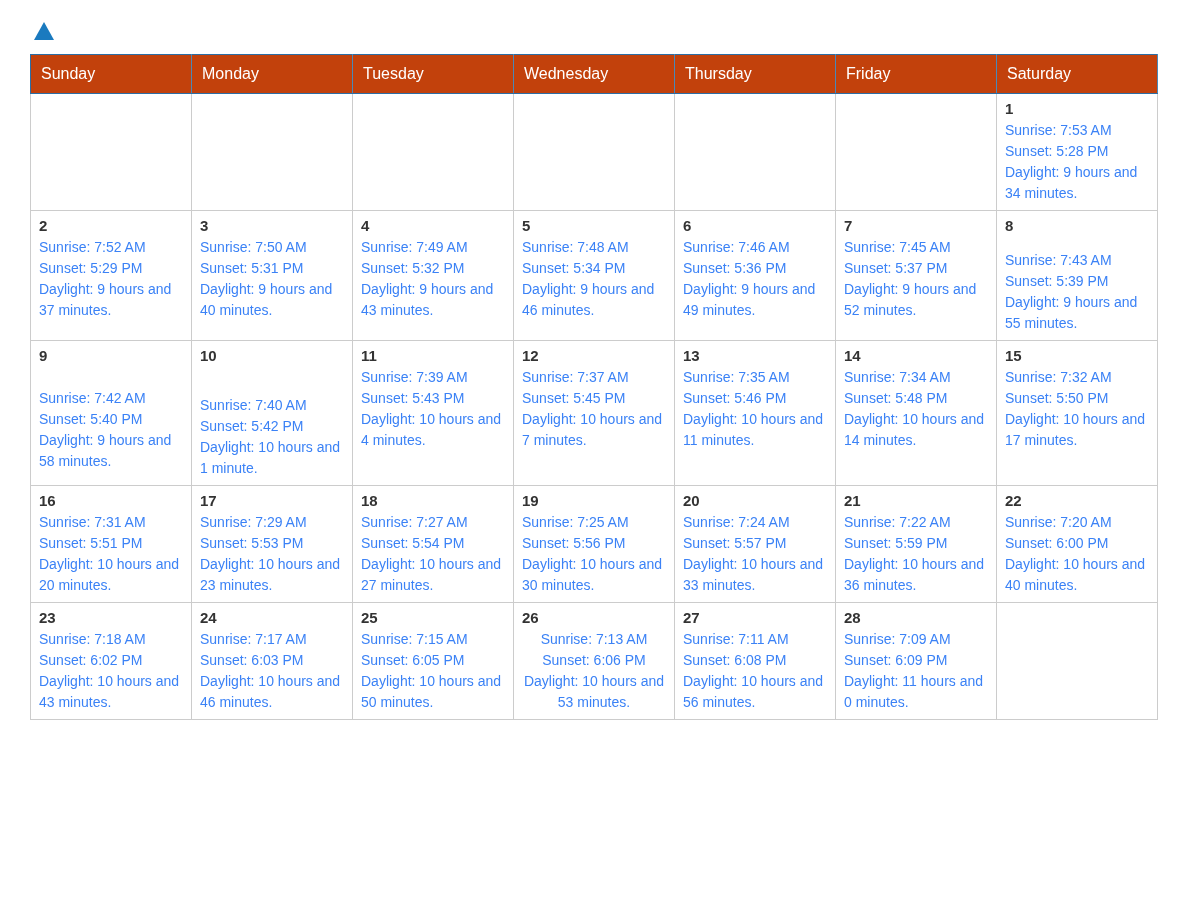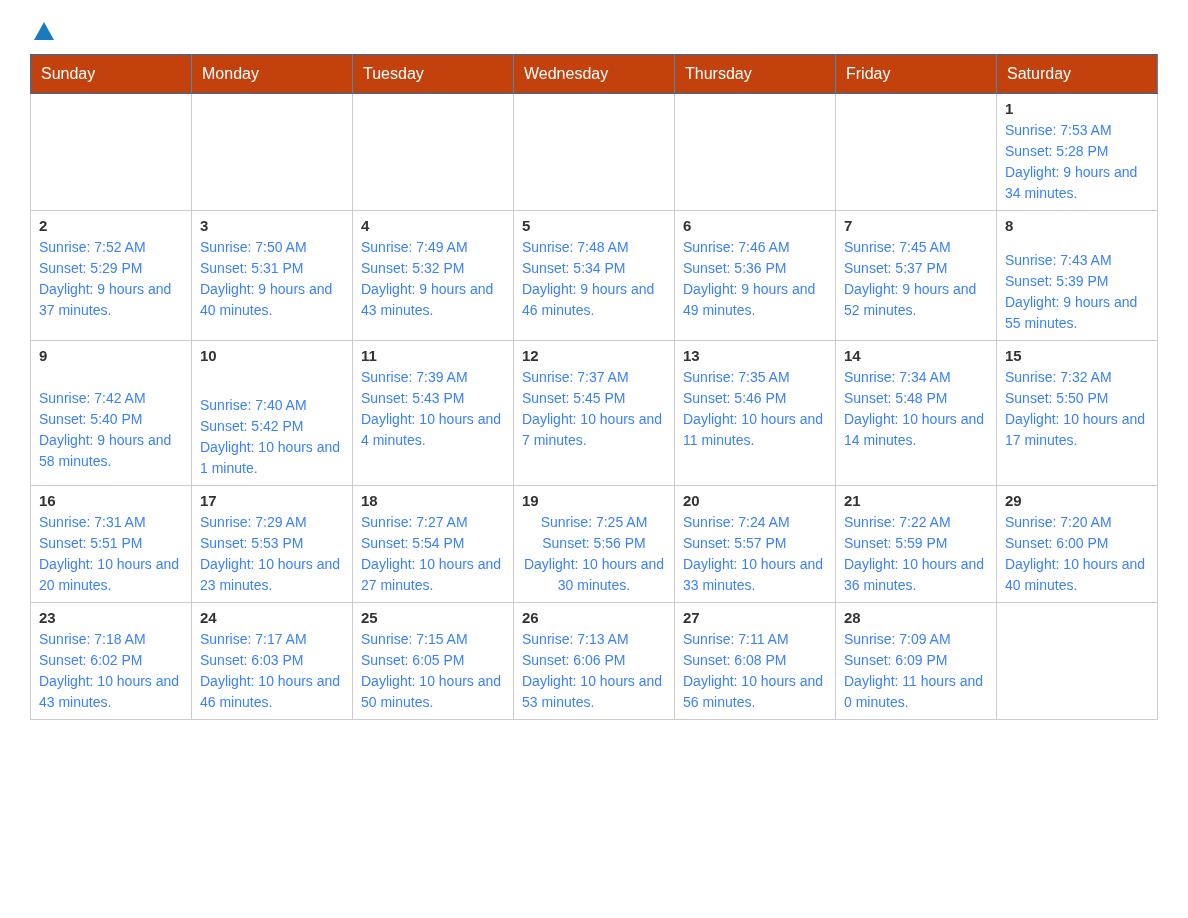--- a/index.html
+++ b/index.html
@@ -248,38 +248,38 @@
 Daylight: 10 hours and 23 minutes.</div>
         </td>
         <td>
           <div class="day-number">18</div>
           <div class="day-info" style="white-space: pre-line;">Sunrise: 7:27 AM
 Sunset: 5:54 PM
 Daylight: 10 hours and 27 minutes.</div>
         </td>
         <td>
           <div class="day-number">19</div>
-          <div class="day-info" style="white-space: pre-line; text-align: center;">Sunrise: 7:25 AM
+          <div class="day-info" style="white-space: pre-line;">Sunrise: 7:25 AM
 Sunset: 5:56 PM
 Daylight: 10 hours and 30 minutes.</div>
         </td>
         <td>
           <div class="day-number">20</div>
           <div class="day-info" style="white-space: pre-line;">Sunrise: 7:24 AM
 Sunset: 5:57 PM
 Daylight: 10 hours and 33 minutes.</div>
         </td>
         <td>
           <div class="day-number">21</div>
           <div class="day-info" style="white-space: pre-line;">Sunrise: 7:22 AM
 Sunset: 5:59 PM
 Daylight: 10 hours and 36 minutes.</div>
         </td>
         <td>
-          <div class="day-number">29</div>
+          <div class="day-number">22</div>
           <div class="day-info" style="white-space: pre-line;">Sunrise: 7:20 AM
 Sunset: 6:00 PM
 Daylight: 10 hours and 40 minutes.</div>
         </td>
       </tr>
       <tr>
         <td>
           <div class="day-number">23</div>
           <div class="day-info" style="white-space: pre-line;">Sunrise: 7:18 AM
 Sunset: 6:02 PM
@@ -292,21 +292,21 @@
 Daylight: 10 hours and 46 minutes.</div>
         </td>
         <td>
           <div class="day-number">25</div>
           <div class="day-info" style="white-space: pre-line;">Sunrise: 7:15 AM
 Sunset: 6:05 PM
 Daylight: 10 hours and 50 minutes.</div>
         </td>
         <td>
           <div class="day-number">26</div>
-          <div class="day-info" style="white-space: pre-line;">Sunrise: 7:13 AM
+          <div class="day-info" style="white-space: pre-line; text-align: center;">Sunrise: 7:13 AM
 Sunset: 6:06 PM
 Daylight: 10 hours and 53 minutes.</div>
         </td>
         <td>
           <div class="day-number">27</div>
           <div class="day-info" style="white-space: pre-line;">Sunrise: 7:11 AM
 Sunset: 6:08 PM
 Daylight: 10 hours and 56 minutes.</div>
         </td>
         <td>

